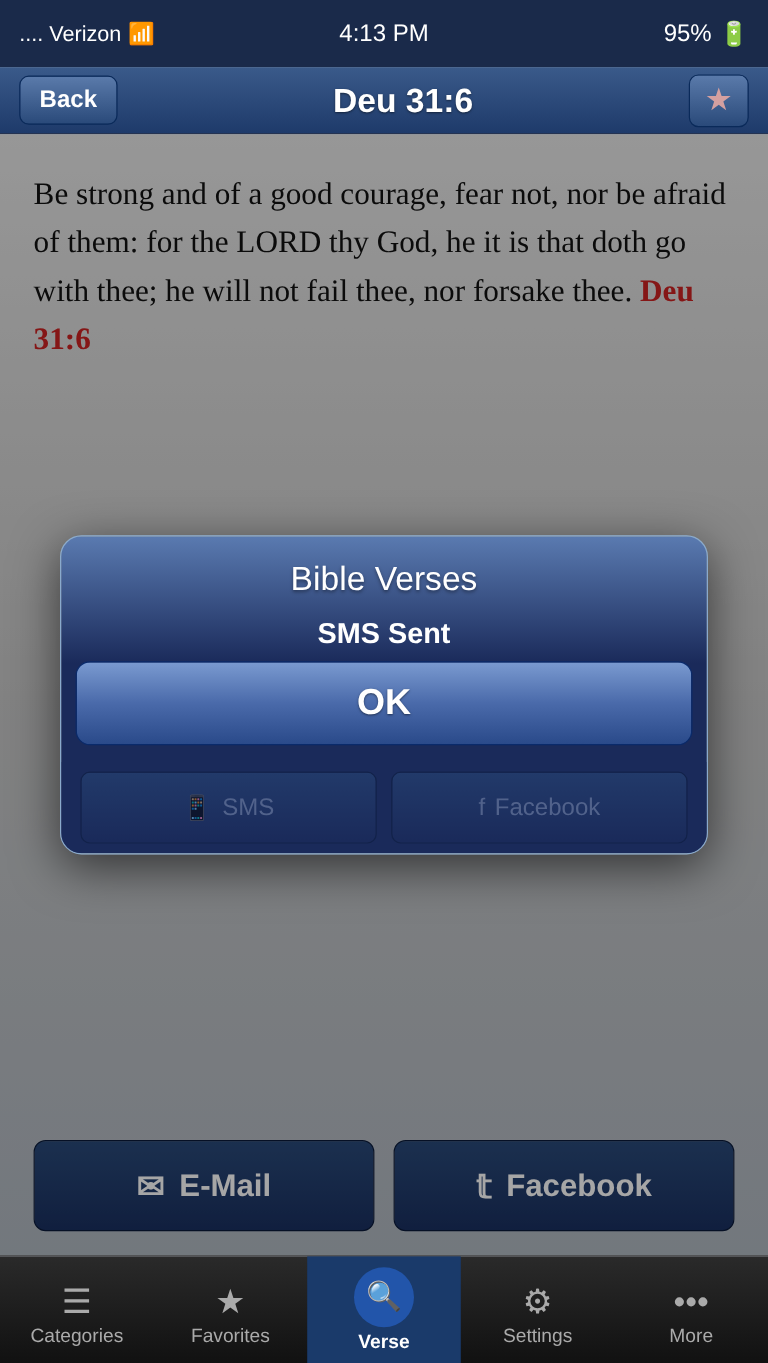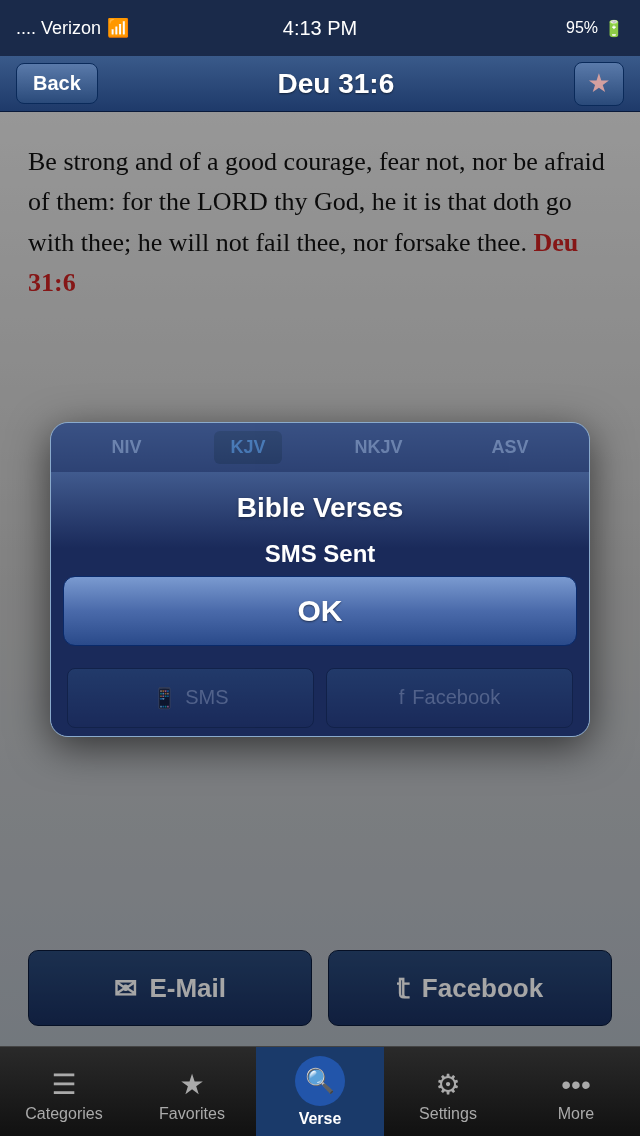--- a/index.html
+++ b/index.html
@@ -22,21 +22,21 @@
       display: flex;
       align-items: center;
       justify-content: space-between;
       padding: 0 16px;
       color: white;
       font-size: 18px;
       font-weight: 500;
     }
     .status-left { display: flex; align-items: center; gap: 6px; }
     .status-center { position: absolute; left: 50%; transform: translateX(-50%); font-size: 20px; font-weight: 500; }
-    .status-right { display: flex; align-items: center; gap: 6px; font-size: 16px; }
+    .status-right { display: flex; align-items: center; gap: 6px; font-size: 20px; }
 
     
     .nav-bar {
       width: 100%;
       height: 56px;
       background: linear-gradient(180deg, #3a5a8a 0%, #1e3a6a 100%);
       display: flex;
       align-items: center;
       justify-content: space-between;
       padding: 0 16px;
@@ -142,21 +142,21 @@
       border-radius: 18px;
       overflow: hidden;
       box-shadow: 0 10px 40px rgba(0,0,0,0.6);
     }
 
     .dialog-title {
       padding: 20px 30px 12px;
       text-align: center;
       color: white;
       font-size: 28px;
-      font-weight: 700;
+      font-weight: 400;
       text-shadow: 0 1px 3px rgba(0,0,0,0.4);
     }
 
     .dialog-subtitle {
       padding: 4px 30px 8px;
       text-align: center;
       color: white;
       font-size: 24px;
       font-weight: 600;
     }
@@ -314,26 +314,20 @@
     </button>
     <button class="share-btn">
       <span class="btn-icon">𝕥</span>
       <span>Facebook</span>
     </button>
   </div>
 
   <div class="dialog-overlay">
     <div class="dialog">
 
-      <div class="bg-tabs">
-        <span class="bg-tab">NIV</span>
-        <span class="bg-tab active">KJV</span>
-        <span class="bg-tab">NKJV</span>
-        <span class="bg-tab">ASV</span>
-      </div>
 
       <div class="dialog-title">Bible Verses</div>
       <div class="dialog-subtitle">SMS Sent</div>
 
       <div class="dialog-ok-btn">OK</div>
 
       <div class="bg-bottom-row">
         <div class="bg-bottom-btn">
           <span>📱</span>
           <span>SMS</span>

